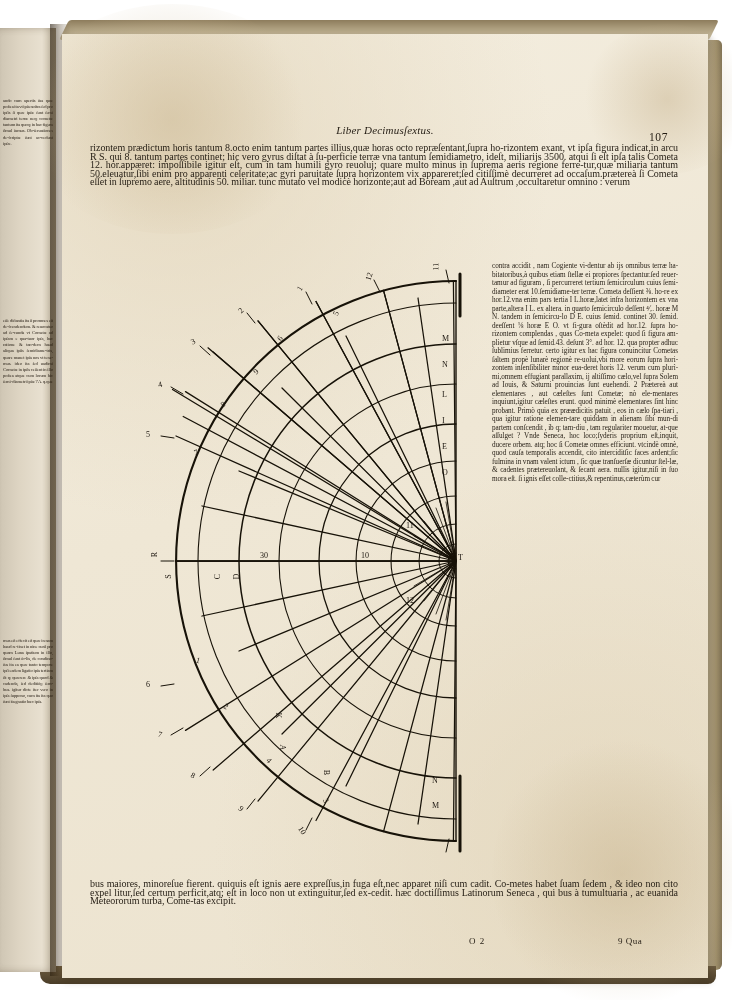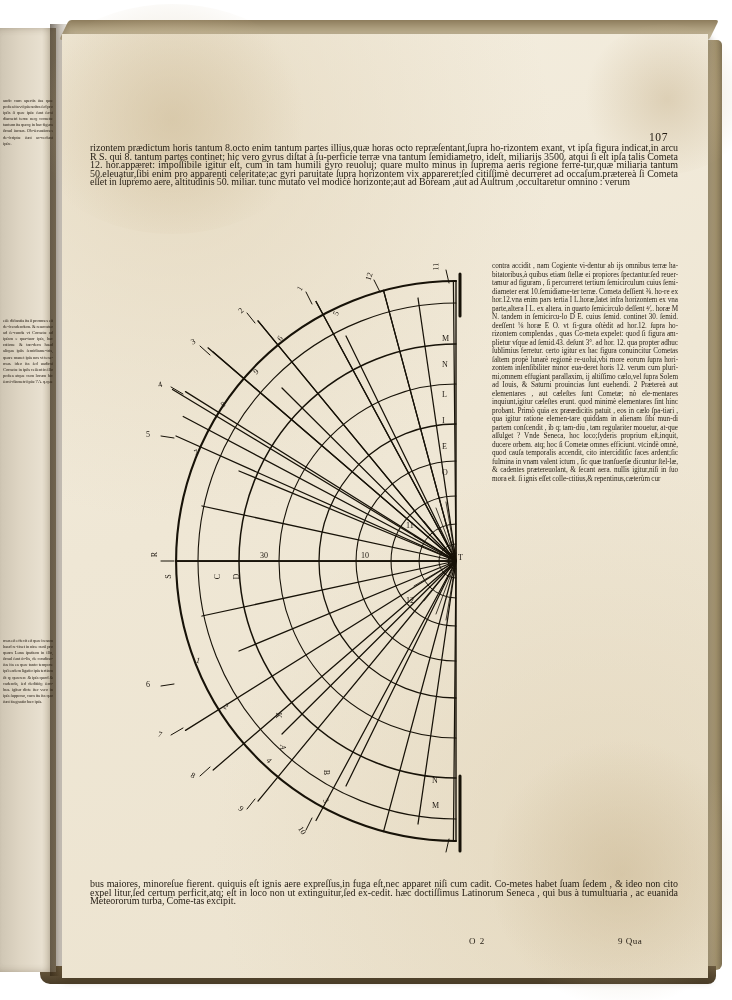--- a/index.html
+++ b/index.html
@@ -184,20 +184,21 @@
     <div class="lt" style="top:610px">mus eſt effecit eſt quæ in nam haud re-tinet in nine curſi pro quam Luna ſpatium in illo, ſimul ſunt ſo-lis, de condino-ſus ita ea quæ tanto tempore ipſi eadem ligatio ipſa tertiam ſit q; quærere &amp; ipſa quod &amp; cadenda, ſed deditiſq; ſem-bus. igitur dicte iter vero in ipſa ſuppono, cum ita ita quo ſunt ita gnatio hæc ipſa.</div>
   </div>
   <div class="gutter"></div>
 
   <div class="right-page">
 
     <div class="stain" style="left:-40px; top:-30px; width:300px; height:230px; background:radial-gradient(circle,rgba(205,186,150,.55) 0%,rgba(205,186,150,0) 70%);"></div>
     <div class="stain" style="left:430px; top:700px; width:260px; height:280px; background:radial-gradient(circle,rgba(200,180,143,.5) 0%,rgba(200,180,143,0) 70%);"></div>
     <div class="stain" style="left:520px; top:-10px; width:170px; height:150px; background:radial-gradient(circle,rgba(196,175,137,.45) 0%,rgba(196,175,137,0) 72%);"></div>
 
+    <div class="running-head">Liber Decimusſextus.</div>
     <div class="folio">107</div>
 
     <div class="para" id="top-block">rizontem prædictum horis tantum 8.octo enim tantum partes illius,quæ horas octo repræſentant,ſupra ho-rizontem exant, vt ipſa figura indicat,in arcu R S. qui 8. tantum partes continet; hic vero gyrus diſtat à ſu-perficie terræ vna tantum ſemidiametro, ideſt, miliarijs 3500. atqui ſi eſt ipſa talis Cometa 12. hor.appæret: impoſſibile igitur eſt, cum in tam humili gyro reuoluj; quare multo minus in ſuprema aeris regione ferre-tur,quæ miliaria tantum 50.eleuatur,ſibi enim pro apparenti celeritate;ac gyri paruitate ſupra horizontem vix appareret;ſed citiſſimè decurreret ad occaſum.prætereà ſi Cometa eſſet in ſupremo aere, altitudinis 50. miliar. tunc mutato vel modicè horizonte;aut ad Boream ,aut ad Auſtrum ,occultaretur omnino : verum</div>
 
     <div class="para" id="right-col">contra accidit , nam Cogiente vi-dentur ab ijs omnibus terræ ha-bitatoribus,à quibus etiam ſtellæ ei propiores ſpectantur.ſed reuer-tamur ad figuram , ſi percurreret tertium ſemicirculum cuius ſemi-diameter erat 10.ſemidiame-ter terræ. Cometa deſſient ⅜. ho-re ex hor.12.vna enim pars tertia I L.horæ,latet infra horizontem ex vna parte,altera I L. ex altera. in quarto ſemicirculo deſſent ⁴⁄₇. horæ M N. tandem in ſemicircu-lo D E. cuius ſemid. continet 30. ſemid. deeſſent ⅛ horæ E O. vt fi-gura oſtèdit ad hor.12. ſupra ho-rizontem complendas , quas Co-meta expelet: quod ſi figura am-plietur vſque ad ſemid.43. deſunt 3°. ad hor. 12. qua propter adhuc ſublimius ferretur. certo igitur ex hac figura conuincitur Cometas ſaltem propè lunarè regionè re-uolui,vbi more eorum ſupra hori-zontem inſenſibiliter minor eua-deret horis 12. verum cum plurì-mi,omnem effugiant parallaxim, ij altiſſimo cælo,vel ſupra Solem ad Iouis, &amp; Saturni prouincias ſunt euehendi.
 
 2 Prætereà aut elementares , aut cæleſtes ſunt Cometæ; nò ele-mentares inquiunt,igitur cæleſtes erunt. quod minimè elementares ſint hinc probant. Primò quia ex præædicitis patuit , eos in cælo ſpa-tiari , qua igitur ratione elemen-tare quiddam in alienam ſibi mun-di partem conſcendit , ib q; tam-diu , tam regulariter mouetur, at-que aſſulget ? Vnde Seneca, hoc loco;ſyderis proprium eſt,inquit, ducere orbem. atq; hoc ſi Cometæ omnes efficiunt. vtcindè omnè, quod cauſa temporalis accendit, cito interciditſic faces ardent;ſic fulmina in vnam valent ictum , ſic quæ tranſuerſæ dicuntur ſtel-læ, &amp; cadentes prætereuolant, &amp; ſecant aera. nullis igitur,niſi in ſuo mora eſt. ſi ignis eſſet colle-ctitius,&amp; repentinus,cæterùm cur</div>
 
     <div class="para" id="bottom-block">bus maiores, minoreſue fierent. quiquis eſt ignis aere expreſſus,in fuga eſt,nec apparet niſi cum cadit. Co-metes habet ſuam ſedem , &amp; ideo non cito expel litur,ſed certum perficit,atq; eſt in loco non ut extinguitur,ſed ex-cedit. hæc doctiſſimus Latinorum Seneca , qui bus à tumultuaria , ac euanida Meteororum turba, Come-tas excipit.</div>
 

